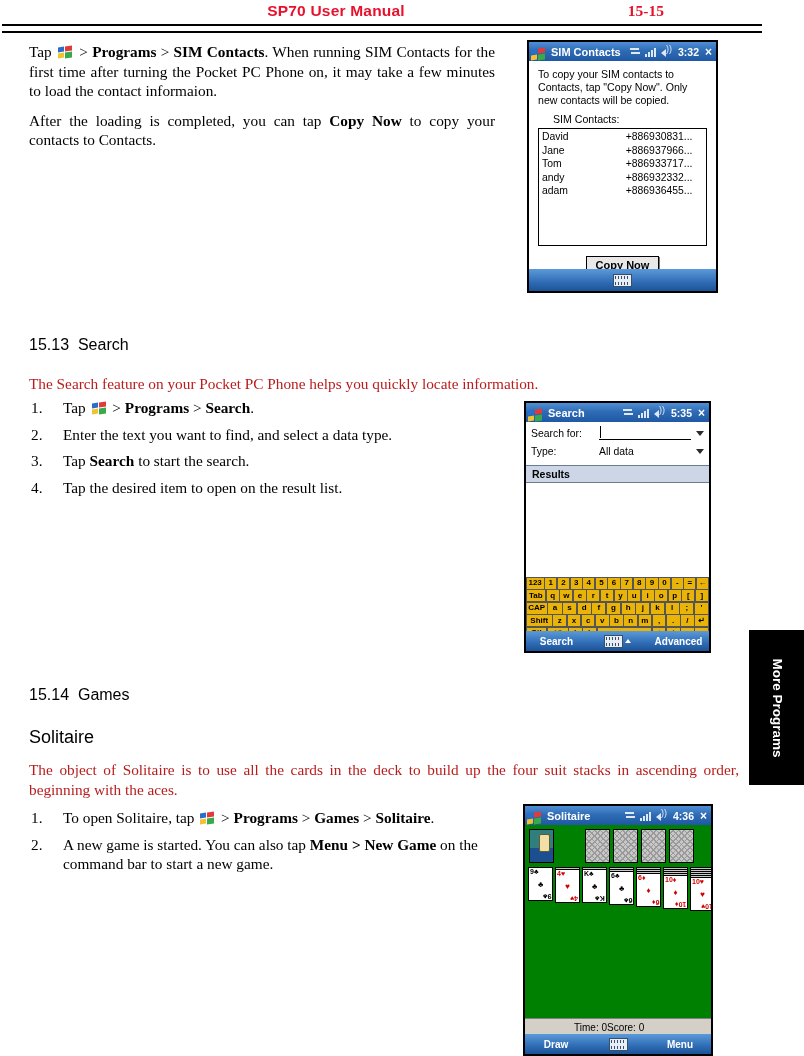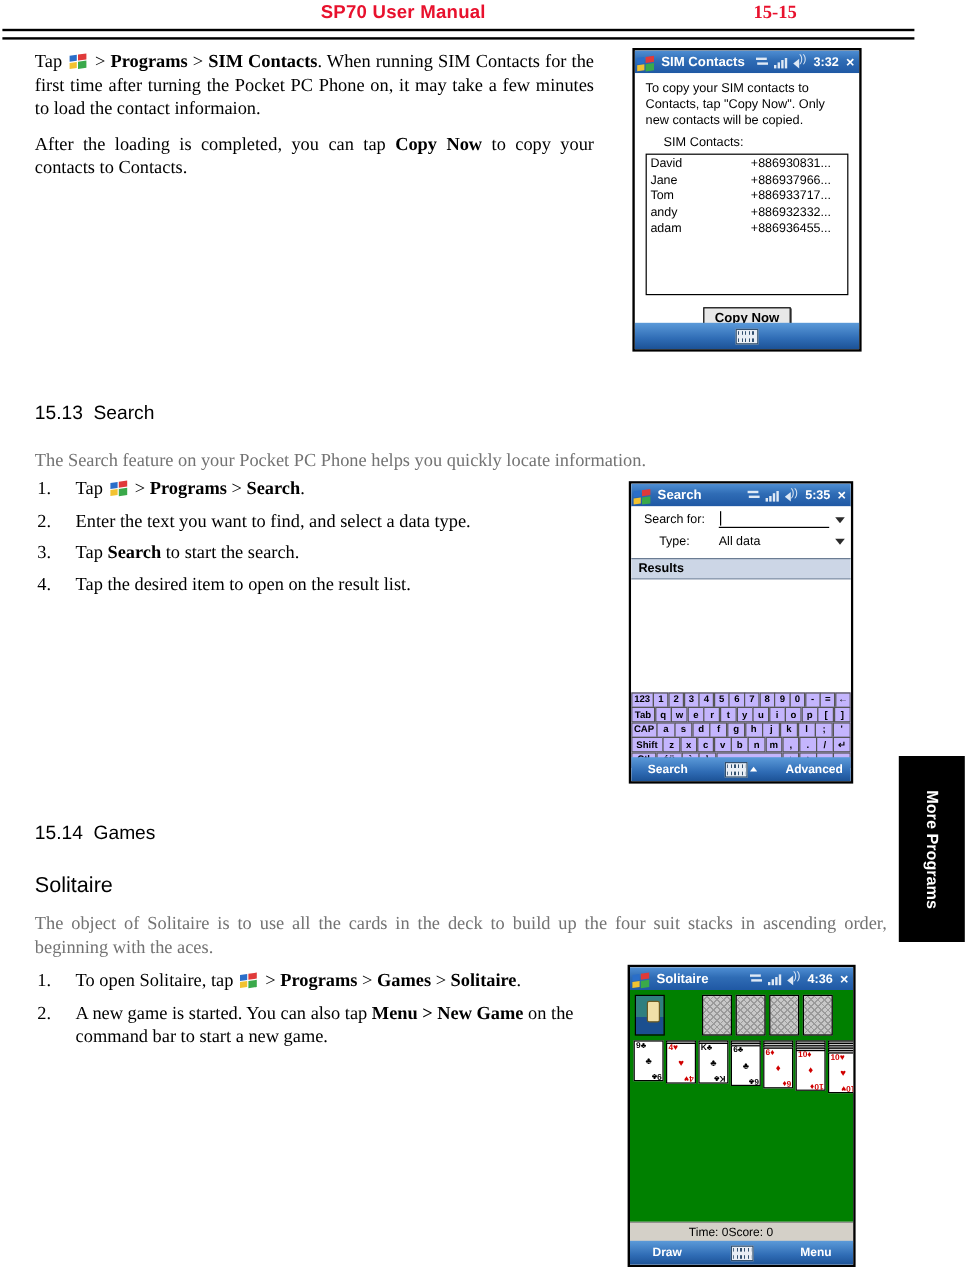--- a/index.html
+++ b/index.html
@@ -85,21 +85,21 @@
     color: #000;
     text-align: justify;
   }
   .col-text p { margin: 0 0 10px 0; }
   .wide-text {
     position: absolute;
     left: 29px;
     width: 710px;
     font-size: 15.3px;
     line-height: 19.5px;
-    color: #737373;
+    color: #b91c1c;
     text-align: justify;
   }
   b, strong { font-weight: bold; }
 
   
   .h-sec {
     position: absolute;
     left: 29px;
     font-family: "Liberation Sans", sans-serif;
     font-size: 16px;
@@ -248,42 +248,42 @@
   }
   .kbd-glyph::after {
     content:""; position:absolute; left:1px; bottom:1px; right:1px; height:3px;
     background: repeating-linear-gradient(to right,#33506f 0 1px,transparent 1px 3px);
   }
 
   
   #pda-search { left: 524px; top: 401px; width: 187px; height: 252px; }
   .srch-fields { padding: 4px 5px 2px 5px; }
   .srch-row { display:flex; align-items:center; margin-bottom: 5px; font-size:10.4px; }
-  .srch-row .lbl { width: 62px; text-align:center; padding-right:6px; flex:none; }
+  .srch-row .lbl { width: 62px; text-align:left; padding-right:6px; flex:none; }
   .srch-row .fld {
     flex:1; border-bottom:1px solid #000; height: 13px; position:relative; color:#000;
     font-size: 10.4px; line-height: 13px;
   }
   .srch-row .fld.plain { border-bottom:none; }
   .caret {
     position:absolute; left:1px; top:0px; width:1px; height:12px; background:#000;
   }
   .arr-dn {
     width:0;height:0;border-left:4px solid transparent;border-right:4px solid transparent;
     border-top:5px solid #2b2b2b; margin-left:5px; flex:none;
   }
   .srch-results-hdr {
     background:#ccd6e6; border-top:1px solid #6b7c93; border-bottom:1px solid #6b7c93;
     font-size:10.5px; font-weight:bold; padding: 2px 6px;
   }
   .srch-blank { background:#fff; height: 94px; }
   .kbpanel { background:#c9c9c9; padding:0; }
   .kbrow { display:flex; }
   .kbkey {
-    border:1px solid #555; background:#c4b5fd; color:#000;
+    border:1px solid #555; background:#eab308; color:#000;
     font-size:8px; line-height:10px; height:11px; flex:1 1 0;
     display:flex; align-items:center; justify-content:center;
     margin:-0.5px 0 0 -0.5px; overflow:hidden; font-family:"Liberation Sans", sans-serif;
     font-weight:bold;
   }
   .kbkey.w15 { flex: 1.55 1 0; }
   .kbkey.w20 { flex: 2.0 1 0; }
   .kbkey.spacer { flex: 4.2 1 0; }
   .pda-cmdbar {
     position:absolute; left:0; bottom:0; width:100%; height:20px;

